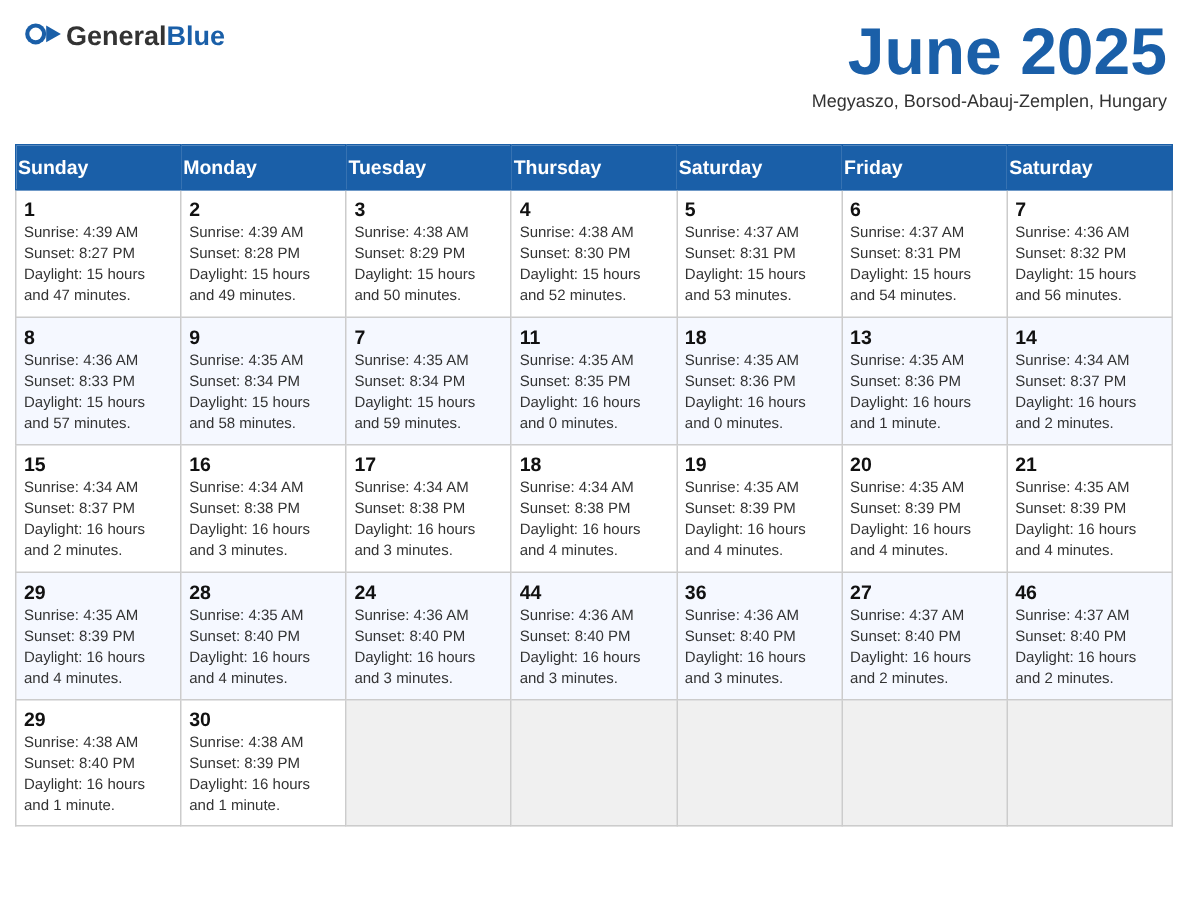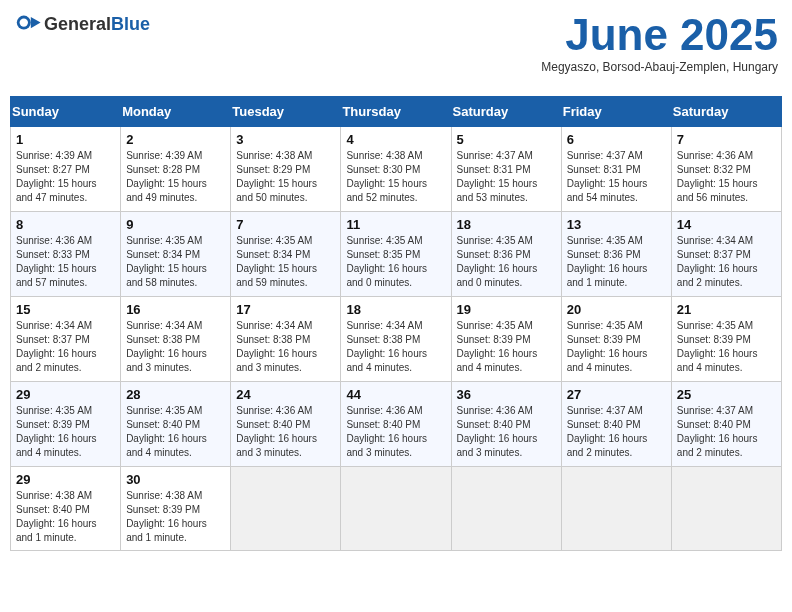--- a/index.html
+++ b/index.html
@@ -234,21 +234,21 @@
         </td>
         <td>
           <span class="day-number">36</span>
           <div class="day-detail">Sunrise: 4:36 AM<br>Sunset: 8:40 PM<br>Daylight: 16 hours<br>and 3 minutes.</div>
         </td>
         <td>
           <span class="day-number">27</span>
           <div class="day-detail">Sunrise: 4:37 AM<br>Sunset: 8:40 PM<br>Daylight: 16 hours<br>and 2 minutes.</div>
         </td>
         <td>
-          <span class="day-number">25</span>
+          <span class="day-number">46</span>
           <div class="day-detail">Sunrise: 4:37 AM<br>Sunset: 8:40 PM<br>Daylight: 16 hours<br>and 2 minutes.</div>
         </td>
       </tr>
       <tr class="last-row">
         <td>
           <span class="day-number">29</span>
           <div class="day-detail">Sunrise: 4:38 AM<br>Sunset: 8:40 PM<br>Daylight: 16 hours<br>and 1 minute.</div>
         </td>
         <td>
           <span class="day-number">30</span>

